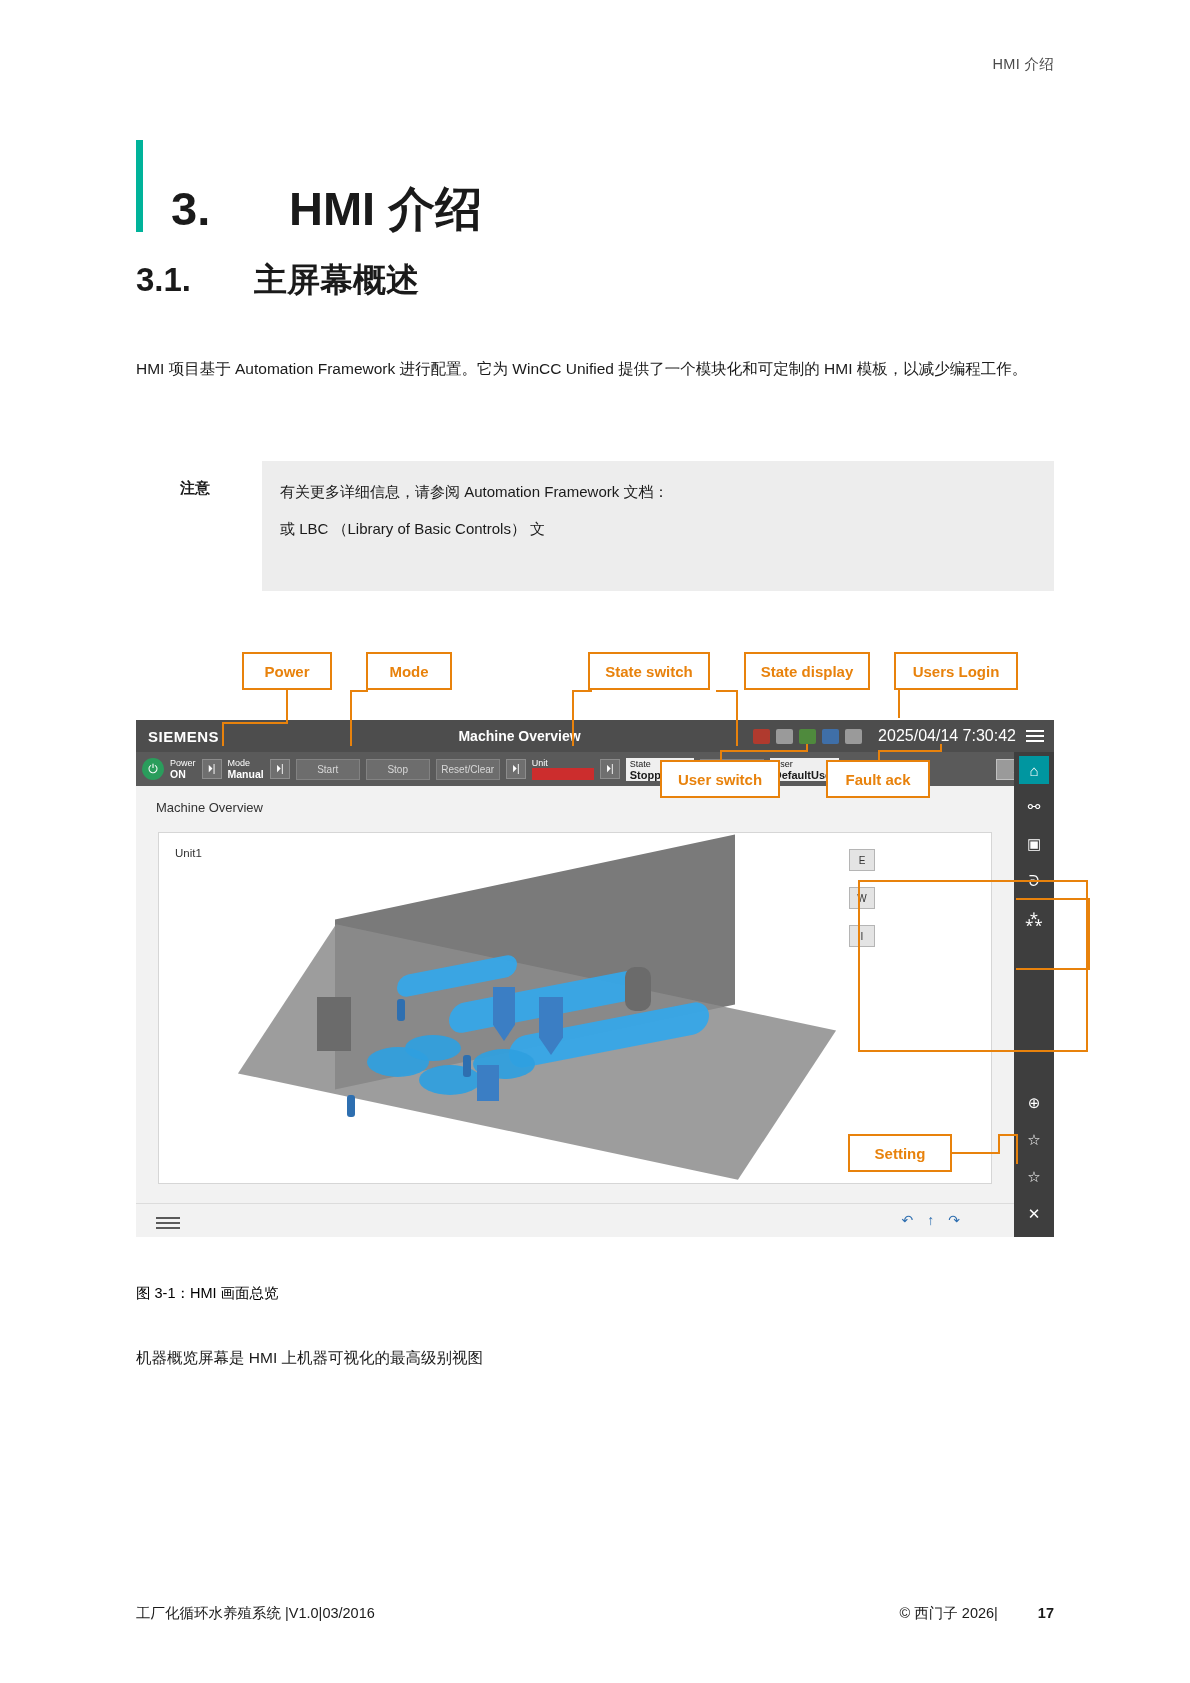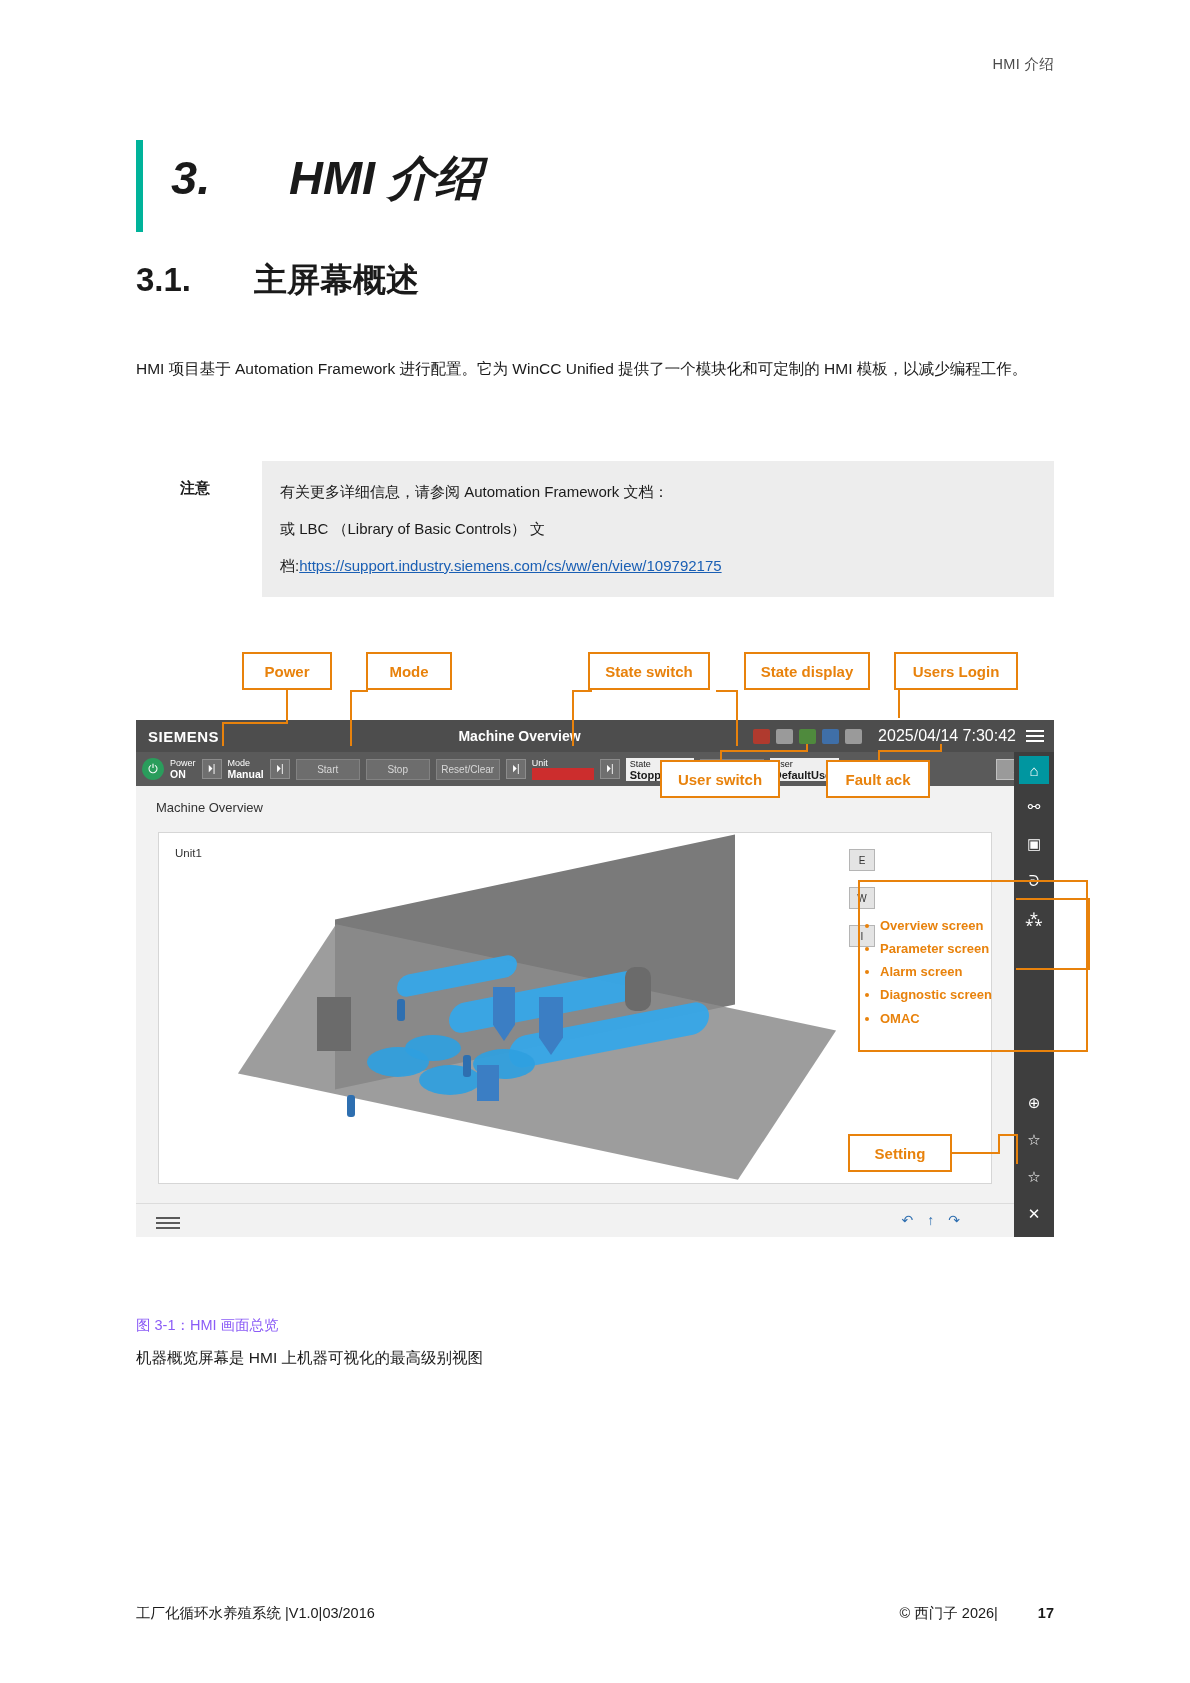--- a/index.html
+++ b/index.html
@@ -14,21 +14,21 @@
   }
   .page { position:relative; width:1190px; height:1683px; padding:0 136px; }
 
   
   .page-header {
     position:absolute; top:55px; right:136px;
     font-size:14.5px; color:#4a4a4a; letter-spacing:.3px;
   }
 
   
-  .h1-wrap { position:absolute; top:140px; left:136px; display:flex; align-items:flex-start;font-style:italic; }
+  .h1-wrap { position:absolute; top:140px; left:136px; display:flex; align-items:flex-end; }
   .h1-bar { width:7px; height:92px; background:#00b39a; margin-right:28px; }
   .h1 { font-size:47px; font-weight:bold; letter-spacing:0px; line-height:1; margin-top:14px; }
   .h1 .num { display:inline-block; min-width:118px; }
 
   .h2 { position:absolute; top:258px; left:136px; font-size:33px; font-weight:bold; }
   .h2 .num { display:inline-block; min-width:118px; }
 
   
   .para { position:absolute; left:136px; width:918px; font-size:15.5px; line-height:1.75; color:#1a1a1a; }
   .p1 { top:355px; }
@@ -116,21 +116,21 @@
   .right-rail { position:absolute; right:0; top:32px; width:40px; height:485px; background:#3e3e3e; display:flex; flex-direction:column; align-items:center; padding-top:4px; }
   .rail-btn { width:30px; height:28px; margin-bottom:9px; display:flex; align-items:center; justify-content:center; color:#ffffff; font-size:15px; }
   .rail-btn.active { background:#0096a0; }
   .rail-spacer { flex:1; }
 
   .hmi-footer { position:absolute; left:0; bottom:0; width:878px; height:34px; background:#f2f2f2; border-top:1px solid #dcdcdc; }
   .foot-lines { position:absolute; left:20px; top:10px; width:24px; }
   .foot-lines span { display:block; height:2px; background:#5a5a5a; margin:3px 0; }
   .foot-icons { position:absolute; right:54px; top:8px; display:flex; gap:14px; color:#2f6fb0; font-size:14px; }
 
-  .fig-caption { position:absolute; left:136px; top:1316px; font-size:14.5px; color:#8b5cf6; }
+  .fig-caption { position:absolute; left:136px; top:1284px; font-size:14.5px; color:#000000; }
   .fig-desc { position:absolute; left:136px; top:1348px; font-size:15.5px; color:#1a1a1a; }
 
   
   .footer-left { position:absolute; left:136px; bottom:60px; font-size:14.5px; }
   .footer-right { position:absolute; right:136px; bottom:60px; font-size:14.5px; }
   .footer-right b { font-weight:bold;margin-left:40px; }
 </style>
 </head>
 <body>
 
@@ -148,21 +148,20 @@
   <div class="h2">
     <span class="num">3.1.</span><span>主屏幕概述</span>
   </div>
 
   <div class="para p1">HMI 项目基于 Automation Framework 进行配置。它为 WinCC Unified 提供了一个模块化和可定制的 HMI 模板，以减少编程工作。</div>
 
   <div class="note-label">注意</div>
   <div class="note-box">
     <div class="note-line">有关更多详细信息，请参阅 Automation Framework 文档：</div>
     <div class="note-line">或 LBC （Library of Basic Controls） 文</div>
-    <div class="note-line"><span>档:</span><a href="#">https://support.industry.siemens.com/cs/ww/en/view/109792175</a></div>
   </div>
 
   <div class="figure">
 
     <div class="callout" style="left:106px; top:0; width:90px;">Power</div>
     <div class="callout" style="left:230px; top:0; width:86px;">Mode</div>
     <div class="callout" style="left:452px; top:0; width:122px;">State switch</div>
     <div class="callout" style="left:608px; top:0; width:126px;">State display</div>
     <div class="callout" style="left:758px; top:0; width:124px;">Users Login</div>
 
@@ -306,29 +305,20 @@
     <div class="callout" style="left:524px; top:108px; width:120px;">User switch</div>
     <div class="callout" style="left:690px; top:108px; width:104px;">Fault ack</div>
     <div class="lead" style="left:584px; top:98px; width:2px; height:10px;"></div>
     <div class="lead" style="left:584px; top:98px; width:86px; height:2px;"></div>
     <div class="lead" style="left:670px; top:92px; width:2px; height:8px;"></div>
     <div class="lead" style="left:742px; top:98px; width:2px; height:10px;"></div>
     <div class="lead" style="left:742px; top:98px; width:62px; height:2px;"></div>
     <div class="lead" style="left:804px; top:92px; width:2px; height:8px;"></div>
 
     <div class="screens-box"></div>
-    <div class="screens-list">
-      <ul>
-        <li>Overview screen</li>
-        <li>Parameter screen</li>
-        <li>Alarm screen</li>
-        <li>Diagnostic screen</li>
-        <li>OMAC</li>
-      </ul>
-    </div>
 
     <div class="lead" style="left:952px; top:240px; width:0; height:0;"></div>
     <div class="lead" style="left:952px; top:316px; width:0; height:0;"></div>
     <div class="lead" style="left:952px; top:240px; width:2px; height:0;"></div>
     <div class="lead" style="left:952px; top:240px; width:0;"></div>
     <div class="lead" style="left:740px; top:240px; width:0;"></div>
     <div class="lead" style="left:952px; top:246px; width:2px; height:72px;"></div>
     <div class="lead" style="left:952px; top:246px; width:-0px;"></div>
     <div class="lead" style="left:880px; top:246px; width:74px; height:2px;"></div>
     <div class="lead" style="left:880px; top:316px; width:74px; height:2px;"></div>

